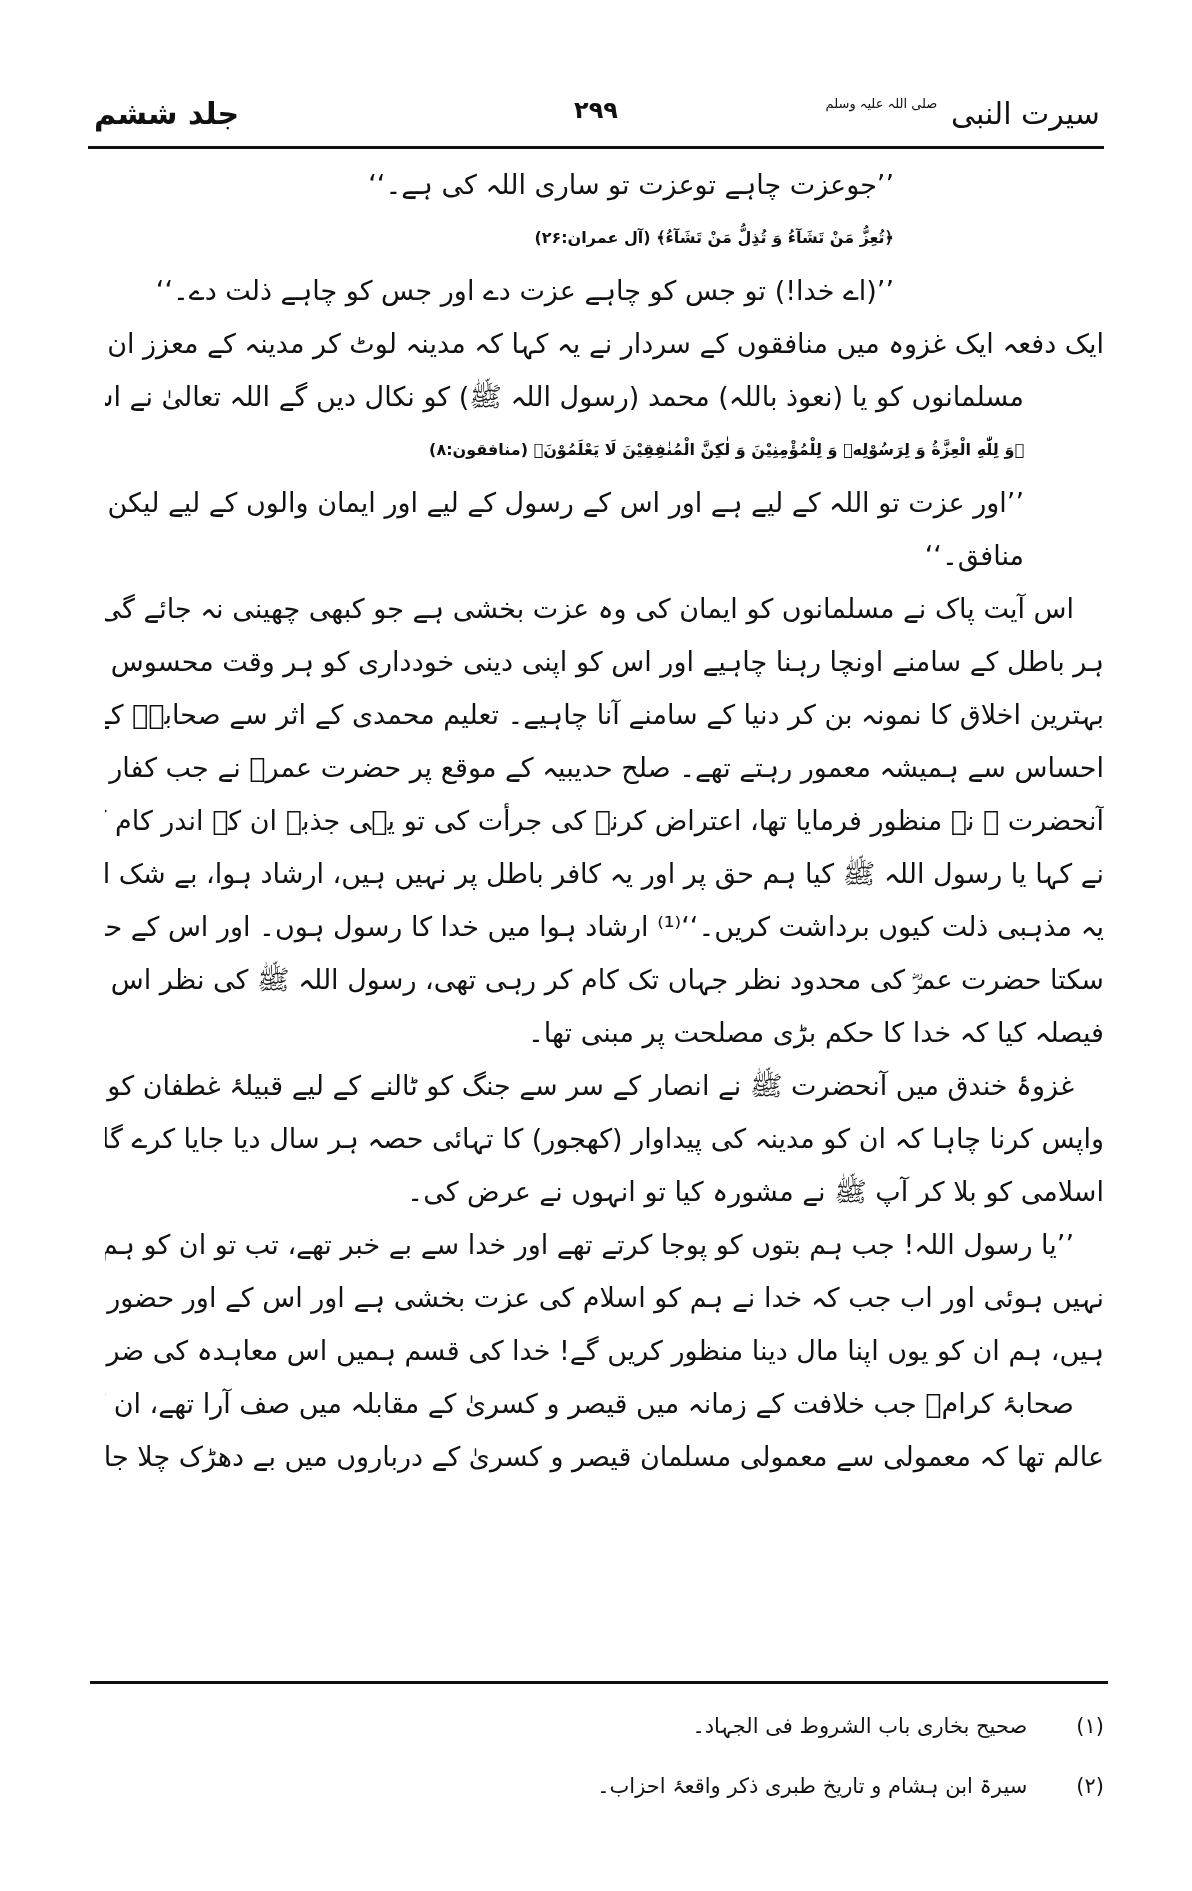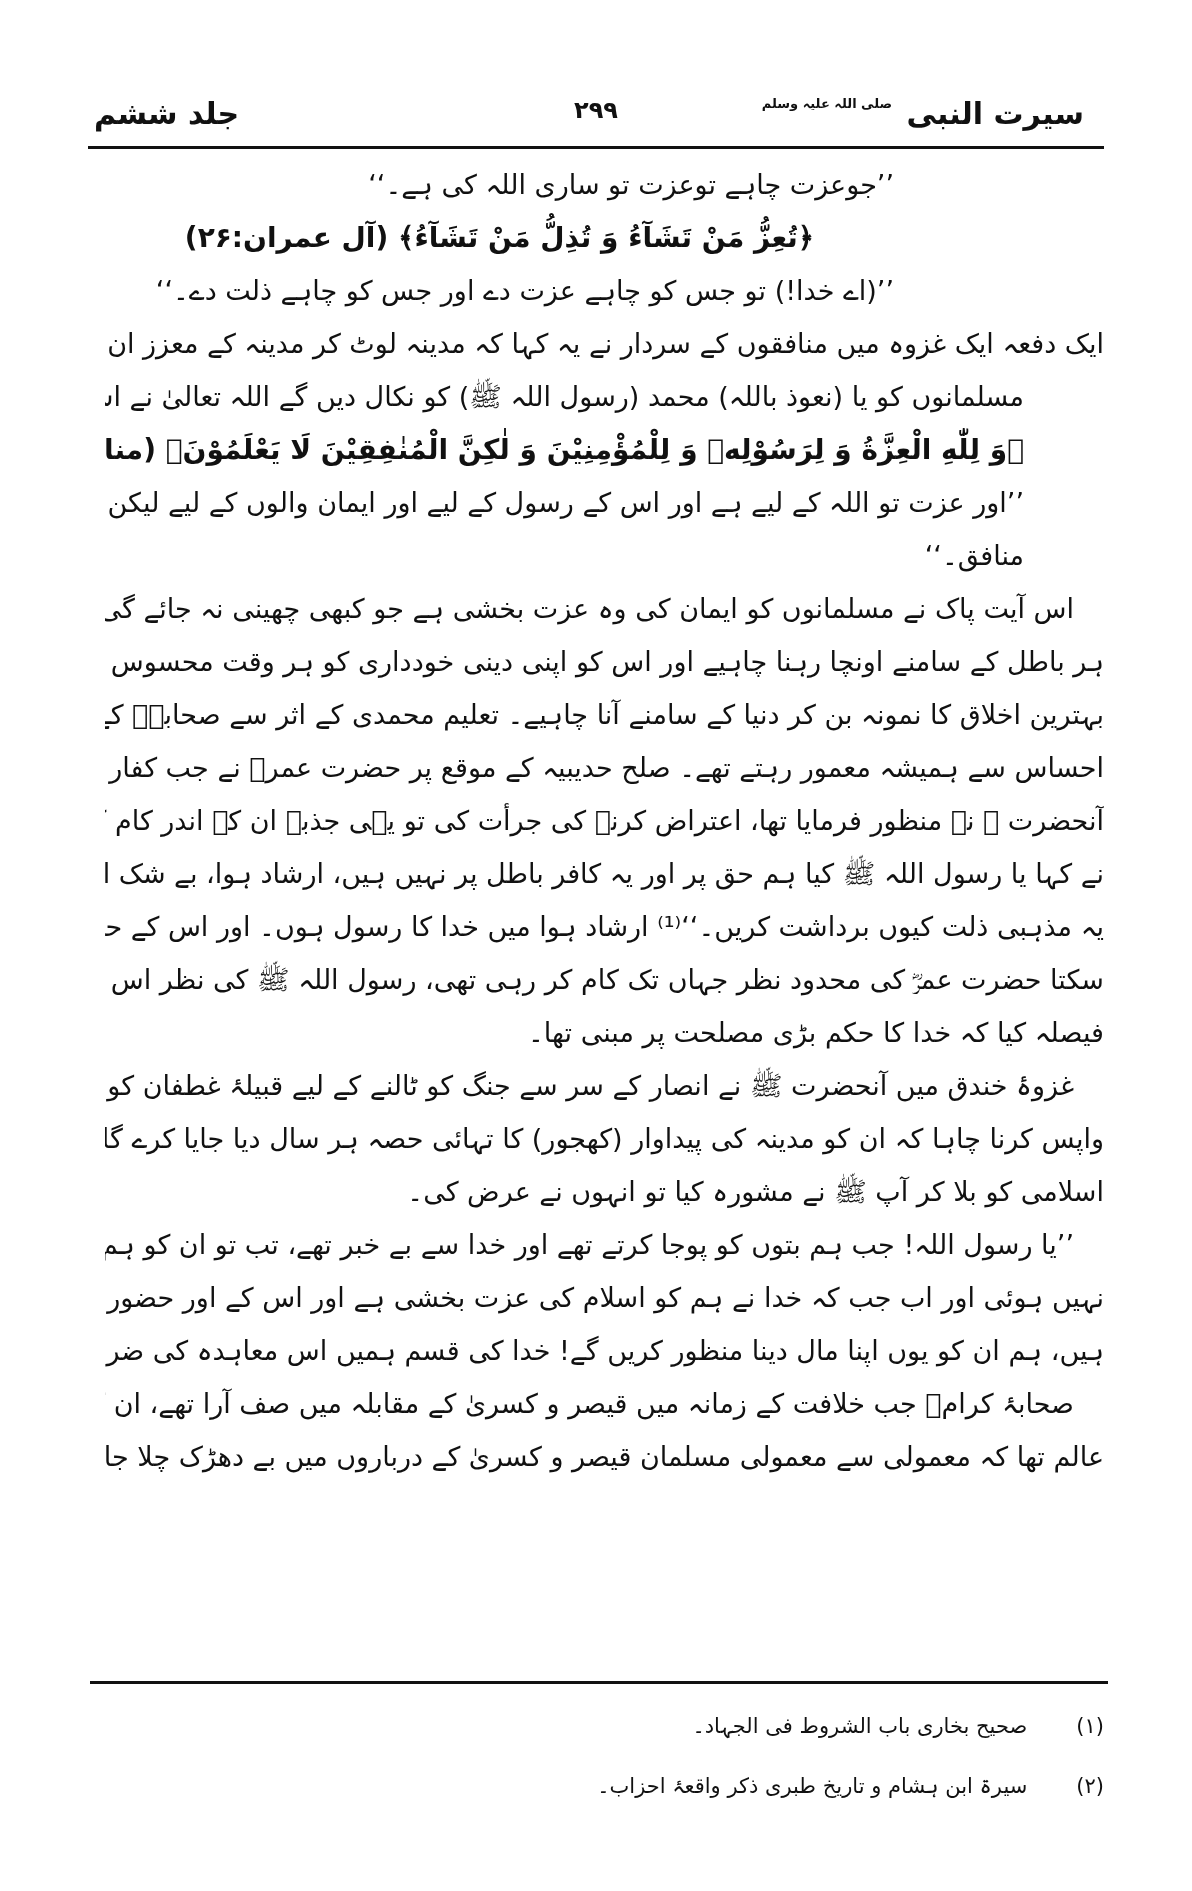--- a/index.html
+++ b/index.html
@@ -1,33 +1,33 @@
 <!DOCTYPE html>
 <html><head>
 <meta charset="utf-8">
 <style>
   html, body { margin: 0; padding: 0; background: #ffffff; }
   body { width: 1192px; height: 1891px; position: relative; overflow: hidden;
          font-family: "DejaVu Sans", sans-serif; color: #111; }
   .page { position: absolute; left: 88px; top: 0; width: 1016px; height: 1891px; direction: rtl; }
   .header { position: absolute; top: 96px; left: 0; right: 0; height: 50px; }
-  .hdr-title { position: absolute; right: 20px; top: 0; font-size: 30px; font-weight: bold; }
+  .hdr-title { position: absolute; right: 4px; top: 0; font-size: 30px; font-weight: normal; }
   .hdr-sal { font-size: 13px; vertical-align: top; margin-right: 4px; }
   .hdr-page { position: absolute; left: 50%; transform: translateX(-50%); top: 0; font-size: 24px; font-weight: bold; }
   .hdr-vol { position: absolute; left: 6px; top: 0; font-size: 30px; font-weight: bold; }
   .rule { position: absolute; left: 0; right: 0; height: 3px; background: #111; }
   .rule.top { top: 146px; }
   .rule.foot { top: 1681px; left: 2px; right: -4px; }
   .body { position: absolute; top: 158px; left: 17px; right: 0; }
   .line { height: 53px; line-height: 53px; font-size: 27px; white-space: nowrap; overflow: hidden; }
   .line.justify { text-align: justify; text-align-last: justify; }
   .line.indent { padding-right: 30px; }
   .line.quote-center { padding-right: 210px; }
   .line.quote-indent { padding-right: 80px; }
-  .line.verse { font-weight: bold; font-size: 28px; text-align: center; }
+  .line.verse { font-weight: bold; font-size: 16px; }
   .footnotes { position: absolute; top: 1696px; right: 0; left: 0; }
   .fn { height: 60px; line-height: 60px; font-size: 21px; white-space: nowrap; }
   .fn-num { display: inline-block; width: 70px; text-align: right; padding-right: 0; }
 </style>
 </head>
 <body>
 
 <div class="page">
   <div class="header">
     <div class="hdr-title">

